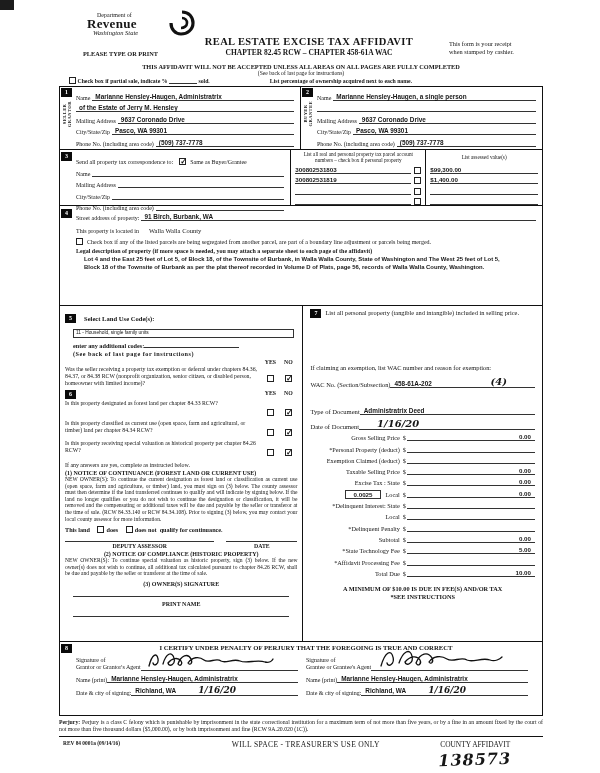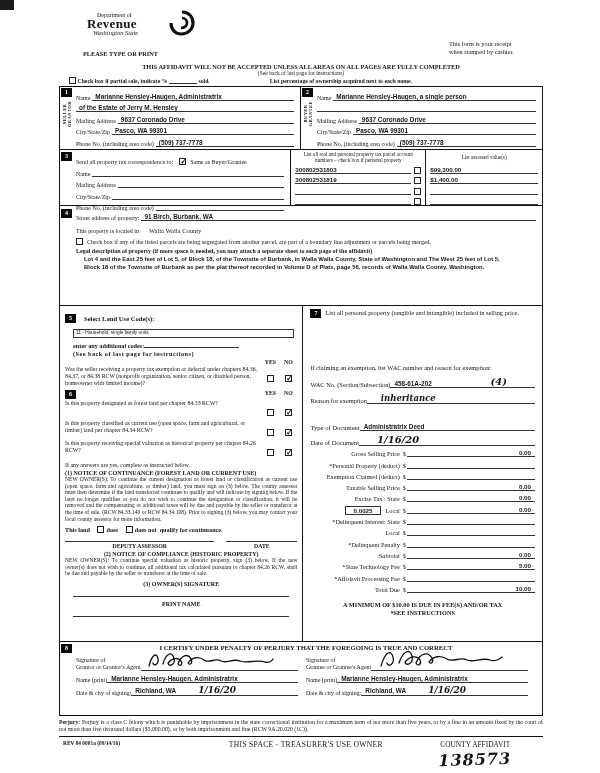--- a/index.html
+++ b/index.html
@@ -147,20 +147,24 @@
     <div class="hdr">
       <div class="logo">
         <div class="dept">Department of</div>
         <div class="rev">Revenue</div>
         <div class="st">Washington State</div>
         <svg width="26" height="26" viewBox="0 0 26 26">
           <path d="M13 2 C20 2 24 7 24 13 C24 20 18 24 12 24 C6 24 2 19 2 13" fill="none" stroke="#111" stroke-width="3.2"></path>
           <path d="M13 8 C16 8 18 10 18 13 C18 16 15 18 12 18" fill="none" stroke="#111" stroke-width="2.6"></path>
         </svg>
       </div>
+      <div class="title-wrap">
+        <div class="title">REAL ESTATE EXCISE TAX AFFIDAVIT</div>
+        <div class="chapter">CHAPTER 82.45 RCW – CHAPTER 458-61A WAC</div>
+      </div>
       <div class="receipt">
         <div>This form is your receipt</div>
         <div>when stamped by cashier.</div>
       </div>
       <div class="please">PLEASE TYPE OR PRINT</div>
       <div class="warn">THIS AFFIDAVIT WILL NOT BE ACCEPTED UNLESS ALL AREAS ON ALL PAGES ARE FULLY COMPLETED</div>
       <div class="seeback-top">(See back of last page for instructions)</div>
       <div class="partial-row">
         <span class="cb"></span>&nbsp;
         <span>Check box if partial sale, indicate %</span>&nbsp;
@@ -380,24 +384,20 @@
           <div class="fl" style="align-items:flex-start;">
             <span class="badge" style="margin-right:4px;">7</span>
             <span class="s7note">List all  personal property (tangible and intangible) included in selling price.</span>
           </div>
           <div style="height:42px;"></div>
           <div class="exnote">If claiming an exemption, list WAC number and reason for exemption:</div>
           <div class="wacrow">
             <span>WAC No. (Section/Subsection)</span>
             <span class="fill val" style="max-width:120px;">458-61A-202</span>
             <span class="hand" style="font-size:10px;border-bottom:1px solid #333;padding-right:28px;">(4)</span>
-          </div>
-          <div class="wacrow">
-            <span>Reason for exemption</span>
-            <span class="fill hand" style="font-size:8.5px;padding-left:14px;">inheritance</span>
           </div>
           <div style="height:16px;"></div>
           <div class="docrow">
             <span>Type of Document</span>
             <span class="fill val">Administratrix Deed</span>
           </div>
           <div class="docrow">
             <span>Date of Document</span>
             <span class="fill hand" style="font-size:10px;padding-left:18px;">1/16/20</span>
           </div>
@@ -525,21 +525,21 @@
       </div>
     </div>
 
     <div class="perjury">
       <b>Perjury:</b>
       <span>Perjury is a class C felony which is punishable by imprisonment in the state correctional institution for a maximum term of not more than five years, or by a fine in an amount fixed by the court of not more than five thousand dollars ($5,000.00), or by both imprisonment and fine (RCW 9A.20.020 (1C)).</span>
     </div>
 
     <div class="footer">
       <div class="rev">REV 84 0001a (09/14/16)</div>
-      <div class="tspace">THIS SPACE - TREASURER'S USE OWNER</div>
+      <div class="tspace">WILL SPACE - TREASURER'S USE ONLY</div>
       <div class="ctreas">
         <div>COUNTY AFFIDAVIT</div>
         <div class="stamp">138573</div>
       </div>
     </div>
 
   </div>
 </div>
 
 </body></html>

